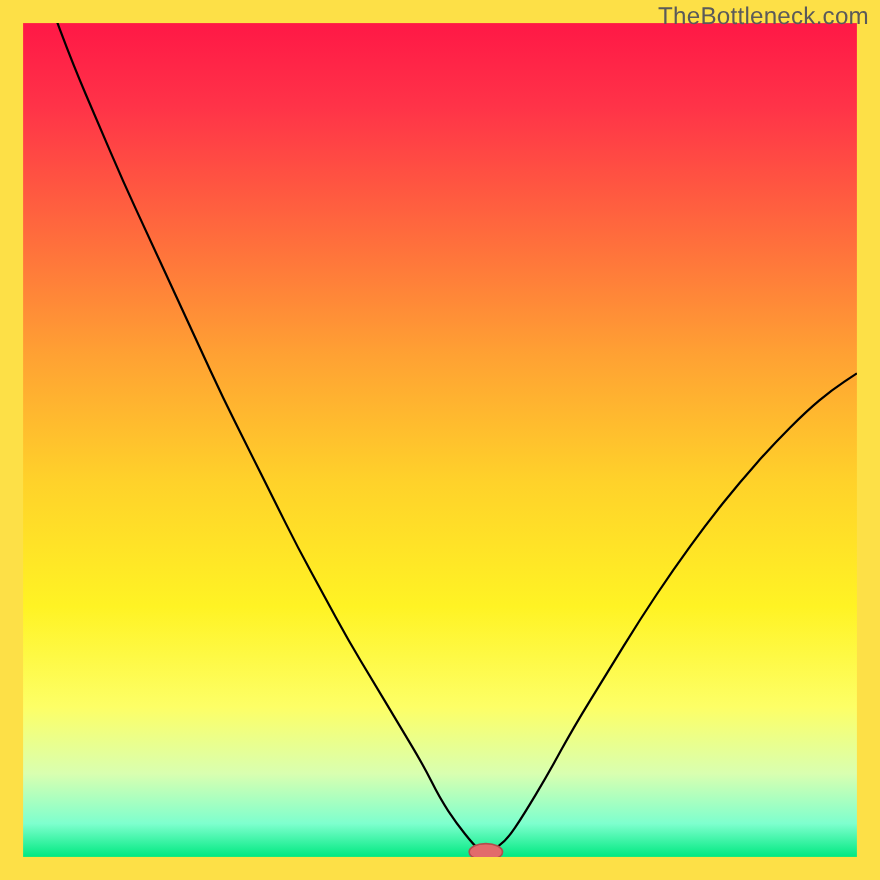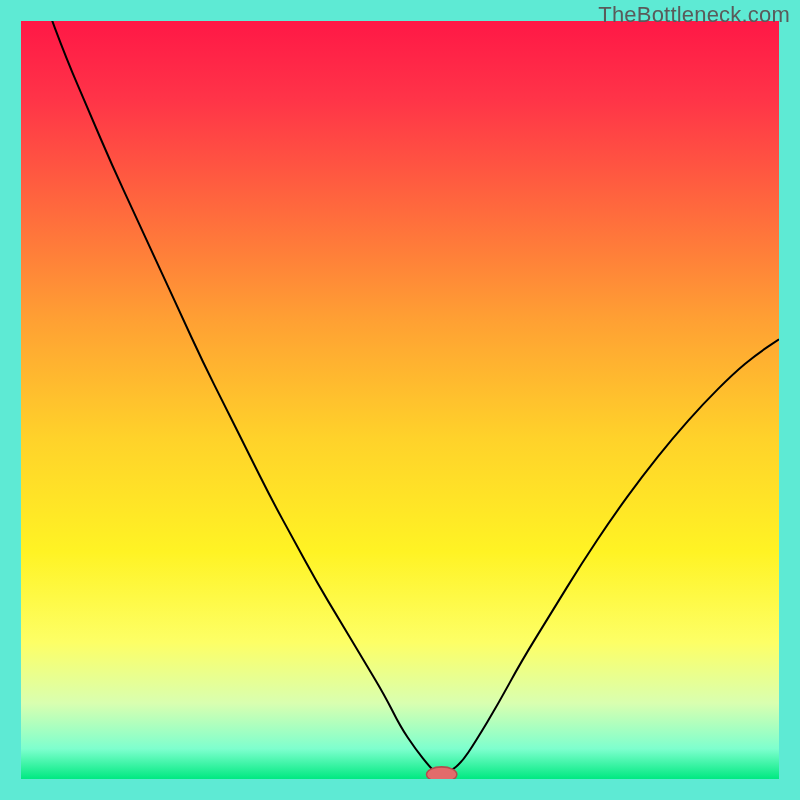--- a/index.html
+++ b/index.html
@@ -7,21 +7,21 @@
     padding: 0;
     width: 800px;
     height: 800px;
     background: #000;
     overflow: hidden;
     font-family: Arial, Helvetica, sans-serif;
   }
   .frame {
     position: absolute;
     inset: 0;
-    background: #5eead4;
+    background: #fde047;
   }
   .plot {
     position: absolute;
     left: 21px;
     top: 21px;
     width: 758px;
     height: 758px;
     overflow: hidden;
   }
   .watermark {

